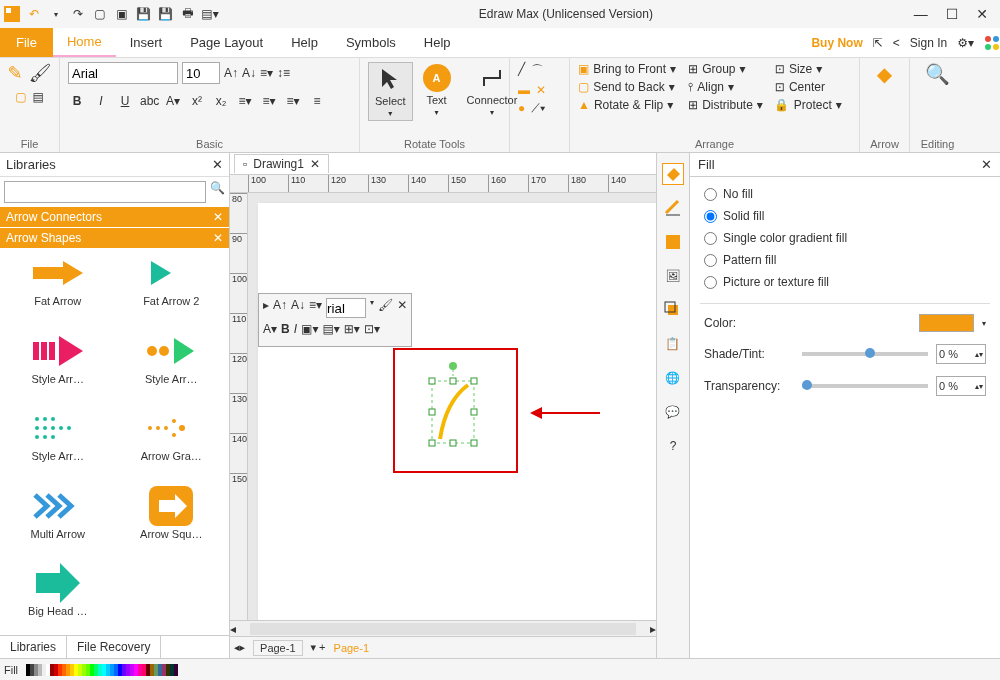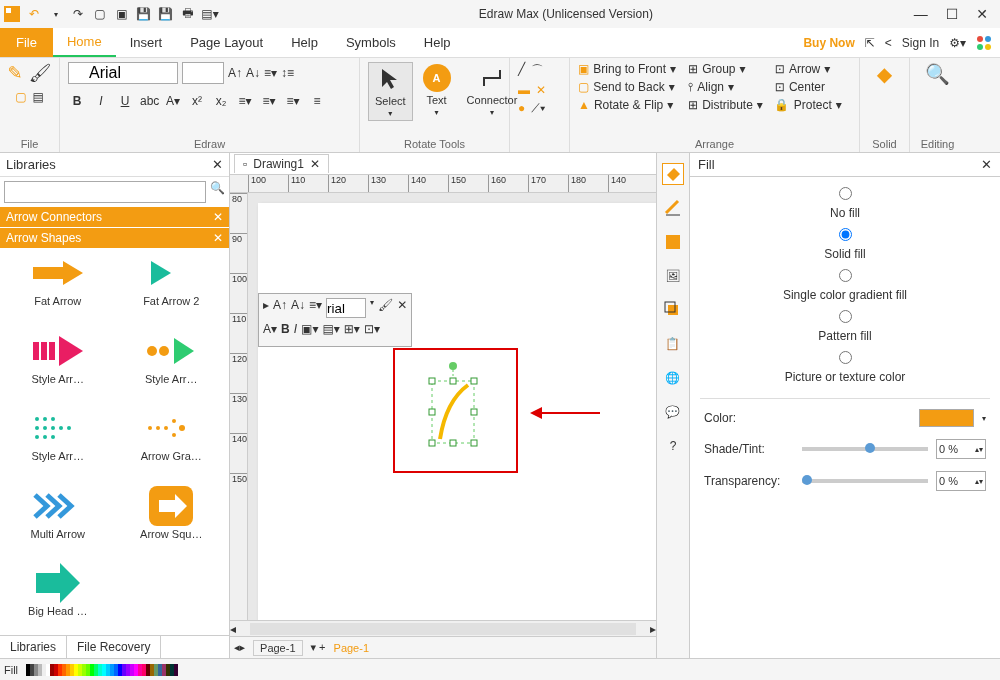--- a/index.html
+++ b/index.html
@@ -7,32 +7,32 @@
 
 .titlebar { height: 28px; background: #f5f5f5; display: flex; align-items: center; padding: 0 4px; }
 .titlebar .qat { display: flex; gap: 6px; align-items: center; }
 .titlebar .qat span { width: 16px; height: 16px; display: inline-flex; align-items: center; justify-content: center; }
 .titlebar .title { flex: 1; text-align: center; font-size: 12px; }
 .titlebar .winbtns { display: flex; gap: 18px; font-size: 14px; padding-right: 8px; }
 
 .menubar { height: 30px; background: #fff; border-bottom: 1px solid #ddd; display: flex; align-items: stretch; }
 .menubar .filebtn { background: #f39c12; color: #fff; padding: 0 16px; display: flex; align-items: center; font-size: 13px; }
 .menubar .tab { padding: 0 14px; display: flex; align-items: center; font-size: 13px; cursor: pointer; }
-.menubar .tab.active { color: #f39c12; border-bottom: 2px solid #22c55e; }
+.menubar .tab.active { color: #f39c12; border-bottom: 2px solid #f9a8d4; }
 .menubar .spacer { flex: 1; }
-.menubar .right { display: flex; align-items: center; gap: 10px; padding-right: 8px; }
+.menubar .right { display: flex; align-items: center; gap: 10px; padding-right: 0; }
 .buynow { color: #f39c12; font-weight: bold; }
 
 .ribbon { height: 95px; background: #f5f5f5; border-bottom: 1px solid #ccc; display: flex; }
 .ribbon-group { border-right: 1px solid #ddd; padding: 4px 8px 2px 8px; display: flex; flex-direction: column; }
 .ribbon-group .body { flex: 1; display: flex; align-items: flex-start; gap: 4px; }
 .ribbon-group .label { text-align: center; font-size: 11px; color: #666; padding-top: 2px; }
 
 .fontrow { display: flex; gap: 4px; align-items: center; margin-bottom: 6px; }
-.fontrow input, .fontrow select { height: 22px; font-size: 16px; border: 1px solid #aaa; padding: 0 20px; }
+.fontrow input, .fontrow select { height: 22px; font-size: 13px; border: 1px solid #aaa; padding: 0 3px; }
 .btnrow { display: flex; gap: 6px; align-items: center; }
 .btnrow span { width: 18px; text-align: center; cursor: pointer; }
 
 .tool-btn { display: flex; flex-direction: column; align-items: center; gap: 2px; padding: 2px 6px; font-size: 11px; }
 .tool-btn.sel { background: #e8e8e8; border: 1px solid #bbb; }
 .tool-icon { width: 28px; height: 28px; display: flex; align-items: center; justify-content: center; }
 
 .arrange-col { display: flex; flex-direction: column; gap: 4px; font-size: 12px; }
 .arrange-col div { display: flex; align-items: center; gap: 4px; white-space: nowrap; }
 
@@ -68,21 +68,21 @@
 .shape { position: absolute; left: 180px; top: 168px; }
 .redarrow { position: absolute; left: 282px; top: 212px; }
 
 .vtoolbar { width: 34px; background: #f5f5f5; border-left: 1px solid #ccc; border-right: 1px solid #ccc; display: flex; flex-direction: column; align-items: center; gap: 12px; padding-top: 10px; }
 .vtoolbar span { width: 22px; height: 22px; display: flex; align-items: center; justify-content: center; cursor: pointer; }
 .vtoolbar span.active { background: #fff; border: 1px solid #f39c12; }
 
 .fillpanel { width: 310px; display: flex; flex-direction: column; }
 .fillpanel .hdr { padding: 4px 8px; font-size: 13px; display: flex; justify-content: space-between; border-bottom: 1px solid #ccc; }
 .fillopts { padding: 10px 14px; display: flex; flex-direction: column; gap: 8px; }
-.fillopts label { display: flex; align-items: center; gap: 6px; font-size: 12px; flex-direction: column; }
+.fillopts label { display: flex; align-items: center; gap: 6px; font-size: 12px; }
 .proprow { display: flex; align-items: center; padding: 6px 14px; gap: 8px; font-size: 12px; }
 .proprow .lbl { width: 90px; }
 .slider { flex: 1; height: 4px; background: #ccc; position: relative; }
 .slider .thumb { position: absolute; top: -4px; width: 10px; height: 10px; border-radius: 50%; background: #5b9bd5; }
 .numbox { width: 50px; height: 20px; border: 1px solid #aaa; display: flex; align-items: center; justify-content: space-between; padding: 0 2px; font-size: 11px; }
 .colorswatch { width: 55px; height: 18px; background: #f39c12; border: 1px solid #aaa; }
 
 .statusbar { height: 22px; background: #f5f5f5; border-top: 1px solid #ccc; display: flex; align-items: center; font-size: 11px; padding: 0 4px; gap: 8px; }
 .colorstrip { display: flex; height: 12px; }
 .colorstrip span { width: 4px; height: 12px; }
@@ -159,41 +159,41 @@
         <span>▤</span>
       </div>
     </div>
     <div class="label">File</div>
   </div>
 
   <div class="ribbon-group" style="width:300px">
     <div class="body" style="flex-direction:column">
       <div class="fontrow">
         <input style="width: 110px;" value="Arial">
-        <input style="width: 30px; text-align: center;" value="10">
+        <input style="width: 38px;" value="10">
         <span>A↑</span>
         <span>A↓</span>
         <span>≡▾</span>
         <span>↕≡</span>
       </div>
       <div class="btnrow">
         <span><b>B</b></span>
         <span><i>I</i></span>
         <span><u>U</u></span>
         <span>abc</span>
         <span>A▾</span>
         <span>x²</span>
         <span>x₂</span>
         <span>≡▾</span>
         <span>≡▾</span>
         <span>≡▾</span>
         <span>≡</span>
       </div>
     </div>
-    <div class="label">Edraw</div>
+    <div class="label">Basic</div>
   </div>
 
   <div class="ribbon-group" style="width:150px">
     <div class="body">
       <div class="tool-btn sel">
         <div class="tool-icon">
             <svg width="24" height="24">
               <path d="M4 2 L4 20 L9 15 L13 22 L16 20 L12 13 L19 13 Z" fill="#333"></path>
             </svg>
           </div>
@@ -242,36 +242,36 @@
         <div><span style="color:#f39c12">▣</span><span>Bring to Front</span> ▾</div>
         <div><span style="color:#f39c12">▢</span><span>Send to Back</span> ▾</div>
         <div><span style="color:#f39c12">▲</span><span>Rotate &amp; Flip</span> ▾</div>
       </div>
       <div class="arrange-col" style="margin-left:8px">
         <div><span>⊞</span><span>Group</span> ▾</div>
         <div><span>⫯</span><span>Align</span> ▾</div>
         <div><span>⊞</span><span>Distribute</span> ▾</div>
       </div>
       <div class="arrange-col" style="margin-left:8px">
-        <div><span>⊡</span><span>Arrow</span> ▾</div>
+        <div><span>⊡</span><span>Size</span> ▾</div>
         <div>
             <span>⊡</span>
             <span>Center</span>
           </div>
         <div><span>🔒</span><span>Protect</span> ▾</div>
       </div>
     </div>
     <div class="label">Arrange</div>
   </div>
 
   <div class="ribbon-group" style="width:50px">
     <div class="body" style="justify-content:center">
         <span style="font-size:20px;color:#f39c12">◆</span>
       </div>
-    <div class="label">Solid</div>
+    <div class="label">Arrow</div>
   </div>
   <div class="ribbon-group" style="width:55px;border-right:none">
     <div class="body" style="justify-content:center">
         <span style="font-size:20px">🔍</span>
       </div>
     <div class="label">Editing</div>
   </div>
 </div>
 
 <div class="main">
@@ -510,21 +510,21 @@
       <label>
           <input type="radio" name="fill" style="">
           <span>Single color gradient fill</span>
         </label>
       <label>
           <input type="radio" name="fill" style="">
           <span>Pattern fill</span>
         </label>
       <label>
           <input type="radio" name="fill" style="">
-          <span>Picture or texture color</span>
+          <span>Picture or texture fill</span>
         </label>
     </div>
     <div style="border-top:1px solid #ddd;margin:4px 10px"></div>
     <div class="proprow">
       <span class="lbl">Color:</span>
       <span style="flex:1"></span>
       <div class="colorswatch"></div>
       <span style="font-size:8px">▾</span>
     </div>
     <div class="proprow">

